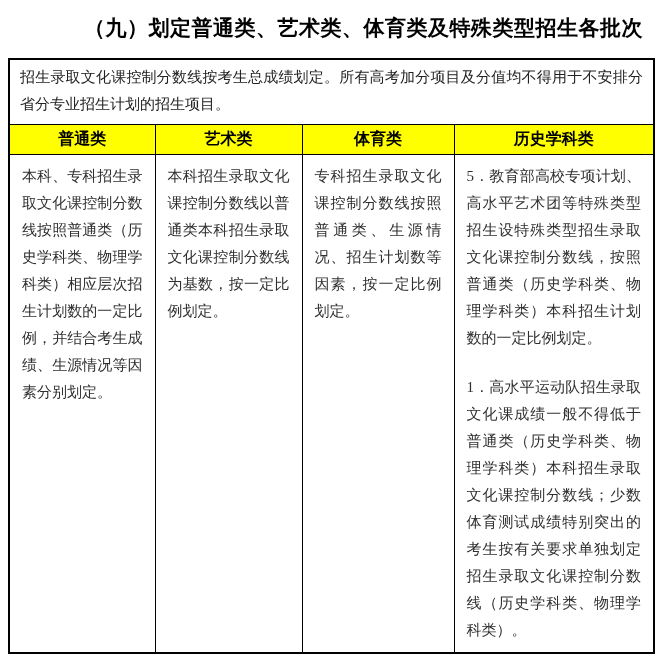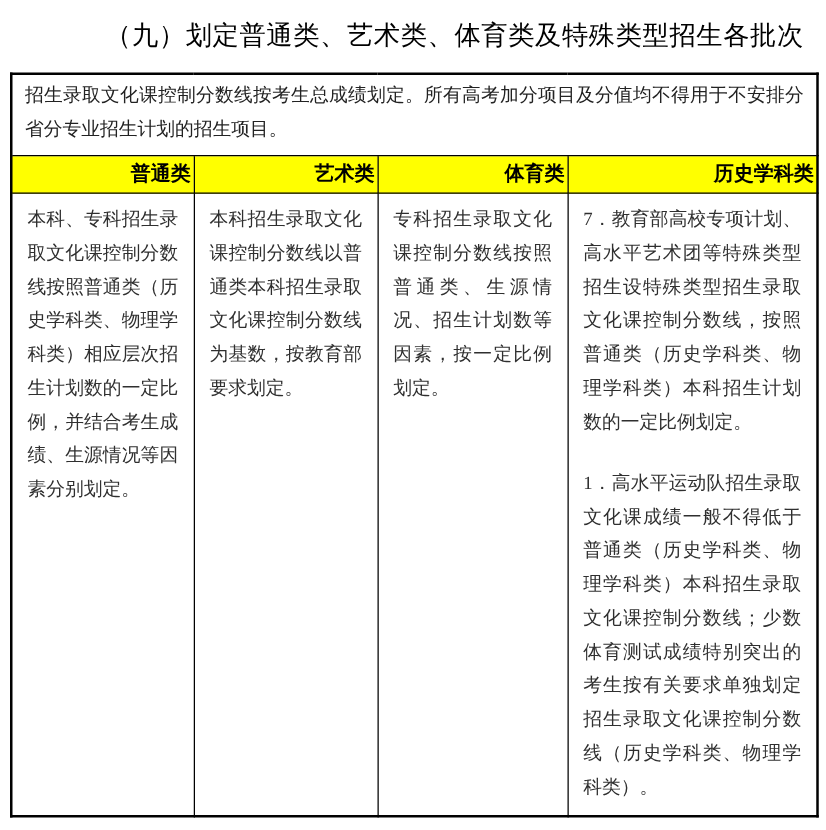--- a/index.html
+++ b/index.html
@@ -9,21 +9,21 @@
     background: #ffffff;
     font-family: "Liberation Serif", "DejaVu Serif", serif;
     color: #222222;
     overflow: hidden;
   }
   .page { width: 661px; height: 664px; background: #ffffff; }
 
   .doc-title {
     margin: 11px 10px 12px 37px;
     font-size: 21px;
-    font-weight: normal;
+    font-weight: bold;
     color: #000000;
     line-height: 35px;
     letter-spacing: 0.5px;
   }
   .doc-title .line1 { display: block; text-indent: 47px; }
   .doc-title .line2 { display: block; }
 
   table.policy {
     margin-left: 8px;
     width: 645px;
@@ -43,21 +43,21 @@
     text-align: justify;
     text-justify: inter-ideograph;
     color: #222222;
   }
 
   th.col-header {
     background: #ffff00;
     font-size: 16px;
     font-weight: bold;
     color: #000000;
-    text-align: right;
+    text-align: center;
     padding: 4px 2px;
     height: 28px;
   }
 
   td.body-cell {
     vertical-align: top;
     height: 461px;
     padding: 4px 8px;
     font-size: 15px;
     line-height: 27px;
@@ -92,26 +92,26 @@
         <th class="col-header">普通类</th>
         <th class="col-header">艺术类</th>
         <th class="col-header">体育类</th>
         <th class="col-header">历史学科类</th>
       </tr>
       <tr>
         <td class="body-cell">
           <p>本科、专科招生录取文化课控制分数线按照普通类（历史学科类、物理学科类）相应层次招生计划数的一定比例，并结合考生成绩、生源情况等因素分别划定。</p>
         </td>
         <td class="body-cell">
-          <p>本科招生录取文化课控制分数线以普通类本科招生录取文化课控制分数线为基数，按教育部要求划定。</p>
+          <p>本科招生录取文化课控制分数线以普通类本科招生录取文化课控制分数线为基数，按一定比例划定。</p>
         </td>
         <td class="body-cell">
           <p>专科招生录取文化课控制分数线按照普通类、生源情况、招生计划数等因素，按一定比例划定。</p>
         </td>
         <td class="body-cell">
-          <p>7．教育部高校专项计划、高水平艺术团等特殊类型招生设特殊类型招生录取文化课控制分数线，按照普通类（历史学科类、物理学科类）本科招生计划数的一定比例划定。</p>
+          <p>5．教育部高校专项计划、高水平艺术团等特殊类型招生设特殊类型招生录取文化课控制分数线，按照普通类（历史学科类、物理学科类）本科招生计划数的一定比例划定。</p>
           <p>1．高水平运动队招生录取文化课成绩一般不得低于普通类（历史学科类、物理学科类）本科招生录取文化课控制分数线；少数体育测试成绩特别突出的考生按有关要求单独划定招生录取文化课控制分数线（历史学科类、物理学科类）。</p>
         </td>
       </tr>
     </tbody>
   </table>
 
 </div>
 
 </body></html>

